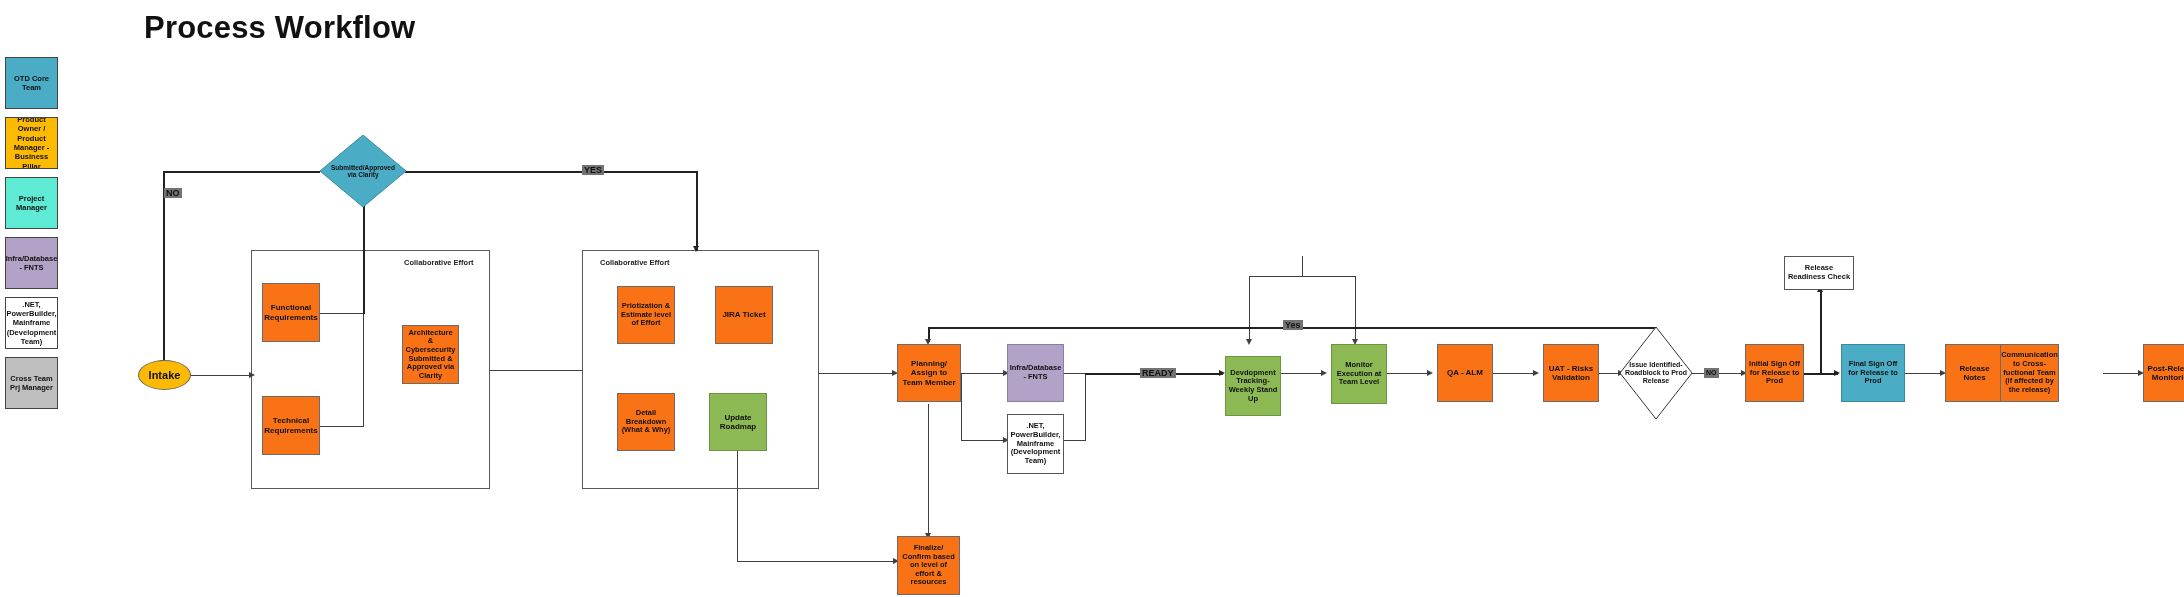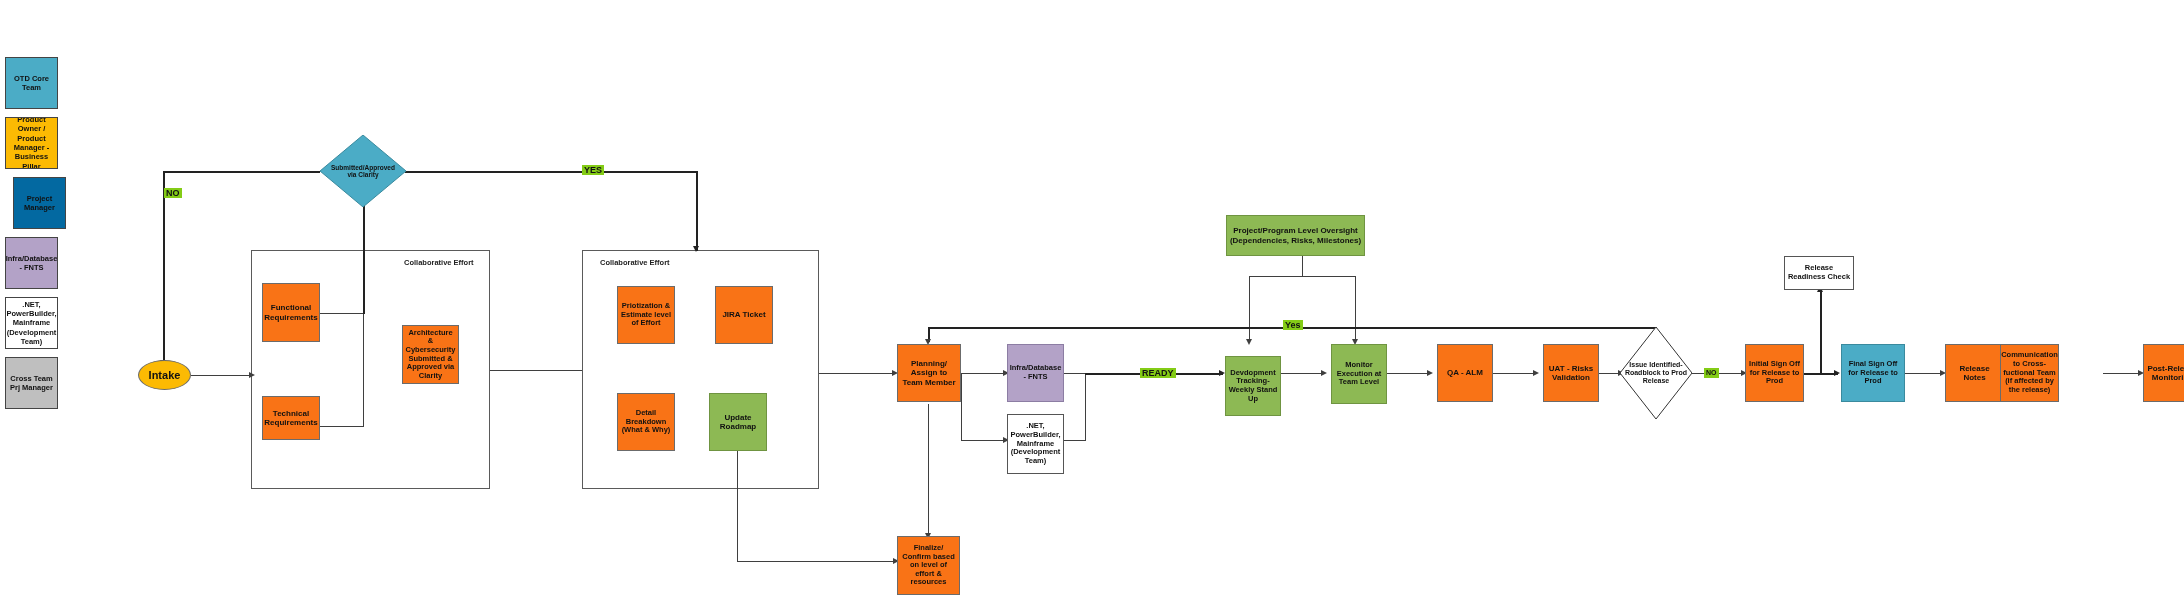--- a/index.html
+++ b/index.html
@@ -150,41 +150,42 @@
     border-right: 3.5px solid transparent;
     border-bottom: 6px solid #3f3f3f;
   }
 
   
   .edge-label {
     position: absolute;
     font-size: 9px;
     font-weight: bold;
     color: #111;
-    background: #84cc16;
+    background: #737373;
     padding: 0 2px;
     white-space: nowrap;
     line-height: 10px;
   }
 </style>
 </head>
 <body>
 
 <div id="canvas">
 
+  <div id="page-title">Process Workflow</div>
 
   <div class="legend-item" style="left:5px; top:57px; width:53px; height:52px; background:#4BACC6;">
     <span>OTD Core Team</span>
   </div>
 
   <div class="legend-item" style="left:5px; top:117px; width:53px; height:52px; background:#FCBA03;">
     <span>Product Owner / Product Manager - Business Pillar</span>
   </div>
 
-  <div class="legend-item" style="left:5px; top:177px; width:53px; height:52px; background:#0369a1;margin-left:8px;">
+  <div class="legend-item" style="left:5px; top:177px; width:53px; height:52px; background:#5eead4;">
     <span>Project Manager</span>
   </div>
 
   <div class="legend-item" style="left:5px; top:237px; width:53px; height:52px; background:#B3A2C7;">
     <span>Infra/Database - FNTS</span>
   </div>
 
   <div class="legend-item" style="left:5px; top:297px; width:53px; height:52px; background:#FFFFFF;">
     <span>.NET, PowerBuilder, Mainframe (Development Team)</span>
   </div>
@@ -296,21 +297,21 @@
     <svg class="diamond-shape" viewBox="0 0 86 72" preserveAspectRatio="none">
       <polygon points="43,0 86,36 43,72 0,36" fill="#4BACC6" stroke="#3a8a9e" stroke-width="1"></polygon>
     </svg>
     <div class="diamond-label" style="font-size:6.5px;">Submitted/Approved via Clarity</div>
   </div>
 
   <div class="node orange" style="left:262px; top:283px; width:58px; height:59px; font-size:8px;">
     <span>Functional Requirements</span>
   </div>
 
-  <div class="node orange" style="left:262px; top:396px; width:58px; height:44px; font-size:8px;">
+  <div class="node orange" style="left:262px; top:396px; width:58px; height:59px; font-size:8px;">
     <span>Technical Requirements</span>
   </div>
 
   <div class="node orange" style="left:402px; top:325px; width:57px; height:59px; font-size:7.5px;">
     <span>Architecture &amp; Cybersecurity Submitted &amp; Approved via Clarity</span>
   </div>
 
   <div class="node orange" style="left:617px; top:286px; width:58px; height:58px; font-size:7.5px;">
     <span>Priotization &amp; Estimate level of Effort</span>
   </div>
@@ -336,23 +337,20 @@
   </div>
 
   <div class="node white" style="left:1007px; top:414px; width:57px; height:60px; font-size:7.5px;">
     <span>.NET, PowerBuilder, Mainframe (Development Team)</span>
   </div>
 
   <div class="node orange" style="left:897px; top:536px; width:63px; height:59px; font-size:7.5px;">
     <span>Finalize/ Confirm based on level of effort &amp; resources</span>
   </div>
 
-  <div class="node green" style="left:1226px; top:215px; width:139px; height:41px; font-size:8px;">
-    <span>Project/Program Level Oversight (Dependencies, Risks, Milestones)</span>
-  </div>
 
   <div class="node green" style="left:1225px; top:344px; width:56px; height:60px; font-size:7.5px;margin-top:12px;">
     <span>Devdopment Tracking- Weekly Stand Up</span>
   </div>
 
   <div class="node green" style="left:1331px; top:344px; width:56px; height:60px; font-size:7.5px;">
     <span>Monitor Execution at Team Level</span>
   </div>
 
   <div class="node orange" style="left:1437px; top:344px; width:56px; height:58px; font-size:8px;">

